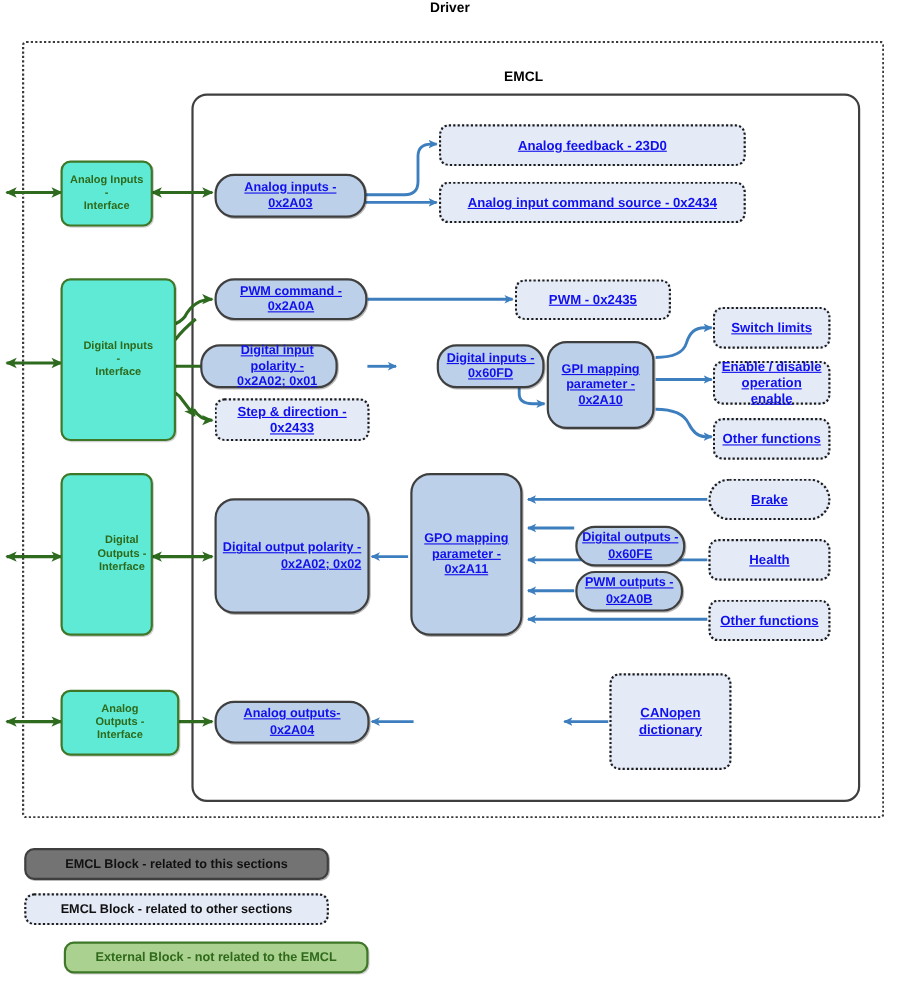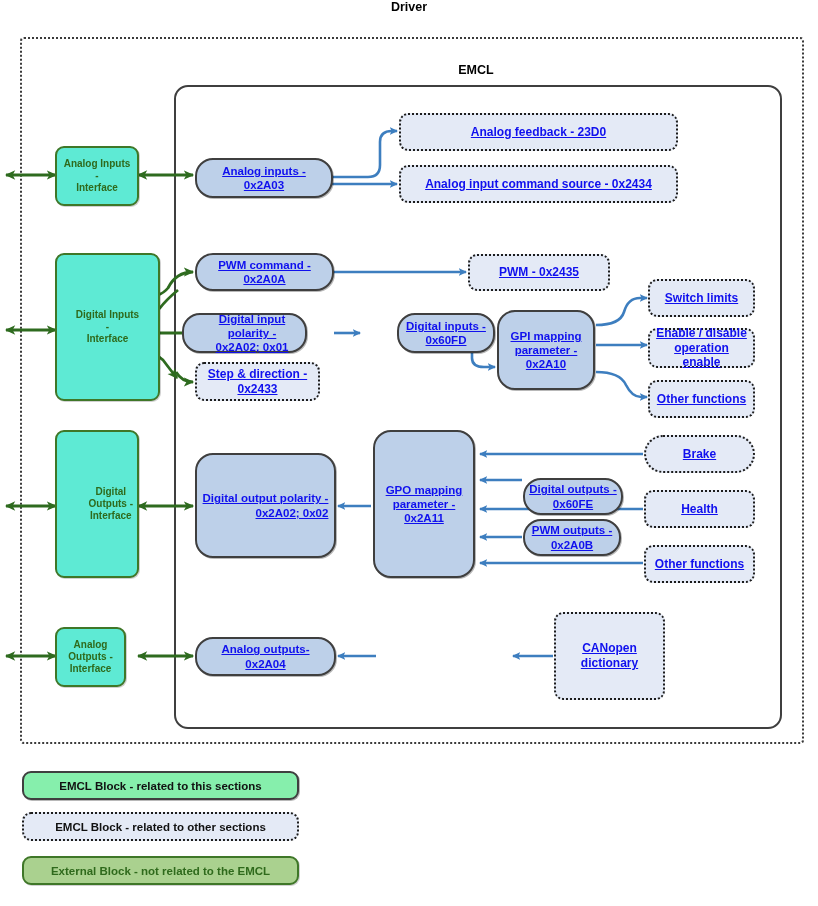--- a/index.html
+++ b/index.html
@@ -65,25 +65,25 @@
     text-decoration:none;
   }
   .n-green .lbl{text-decoration:none;}
 
   
   .legend-item{
     position:absolute;box-sizing:border-box;
     display:flex;align-items:center;justify-content:center;
     font-size:11.5px;font-weight:bold;text-align:center;
   }
-  .lg-blue{background:#86efac;border:2.2px solid #3f3f3f;border-radius:9px;color:#111111;
+  .lg-blue{background:#737373;border:2.2px solid #3f3f3f;border-radius:9px;color:#111111;
            box-shadow:1px 1px 0 rgba(0,0,0,0.28);}
   .lg-dot{background:#e4eaf6;border:2.2px dotted #1c1c1c;border-radius:9px;color:#111111;}
   .lg-green{background:#aad18f;border:2.2px solid #3f7728;border-radius:9px;color:#2f6a1c;
-            box-shadow:1px 1px 0 rgba(0,0,0,0.18);}
+            box-shadow:1px 1px 0 rgba(0,0,0,0.18);margin-left:36px;}
 </style>
 </head>
 <body>
 
 <div id="canvas">
 
   <div class="frame-label" style="left:0;top:0;width:818px;">Driver</div>
   <div class="driver-frame" style="left:20px;top:37px;width:780px;height:703px;"></div>
 
   <div class="frame-label" style="left:174px;top:63px;width:604px;">EMCL</div>
@@ -169,21 +169,21 @@
   </div>
 
   <div class="node n-green" style="left:55px;top:430px;width:84px;height:148px;justify-content:flex-end;">
     <span class="lbl">
       <span>Digital</span><br>
       <span>Outputs -</span><br>
       <span>Interface</span>
     </span>
   </div>
 
-  <div class="node n-green" style="left:55px;top:627px;width:71px;height:60px;">
+  <div class="node n-green" style="left:55px;top:627px;width:108px;height:60px;">
     <span class="lbl">
       <span>Analog</span><br>
       <span>Outputs -</span><br>
       <span>Interface</span>
     </span>
   </div>
 
   <div class="node n-blue" style="left:195px;top:158px;width:138px;height:40px;">
     <span class="lbl">
       <span>Analog inputs -</span><br>
@@ -267,21 +267,21 @@
       <span>Analog input command source - 0x2434</span>
     </span>
   </div>
 
   <div class="node n-dot" style="left:468px;top:254px;width:142px;height:37px;">
     <span class="lbl">
       <span>PWM - 0x2435</span>
     </span>
   </div>
 
-  <div class="node n-dot" style="left:195px;top:362px;width:125px;height:39px;">
+  <div class="node n-dot" style="left:195px;top:362px;width:141px;height:39px;">
     <span class="lbl">
       <span>Step &amp; direction -</span><br>
       <span>0x2433</span>
     </span>
   </div>
 
   <div class="node n-dot" style="left:648px;top:279px;width:107px;height:38px;">
     <span class="lbl">
       <span>Switch limits</span>
     </span>

